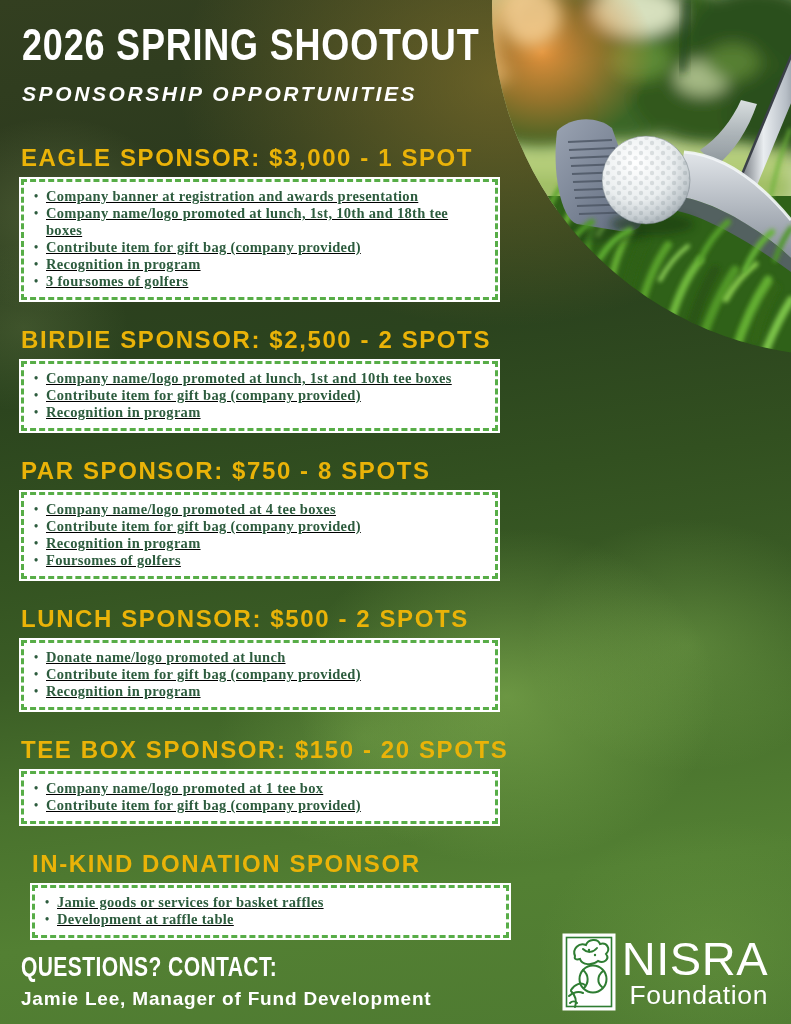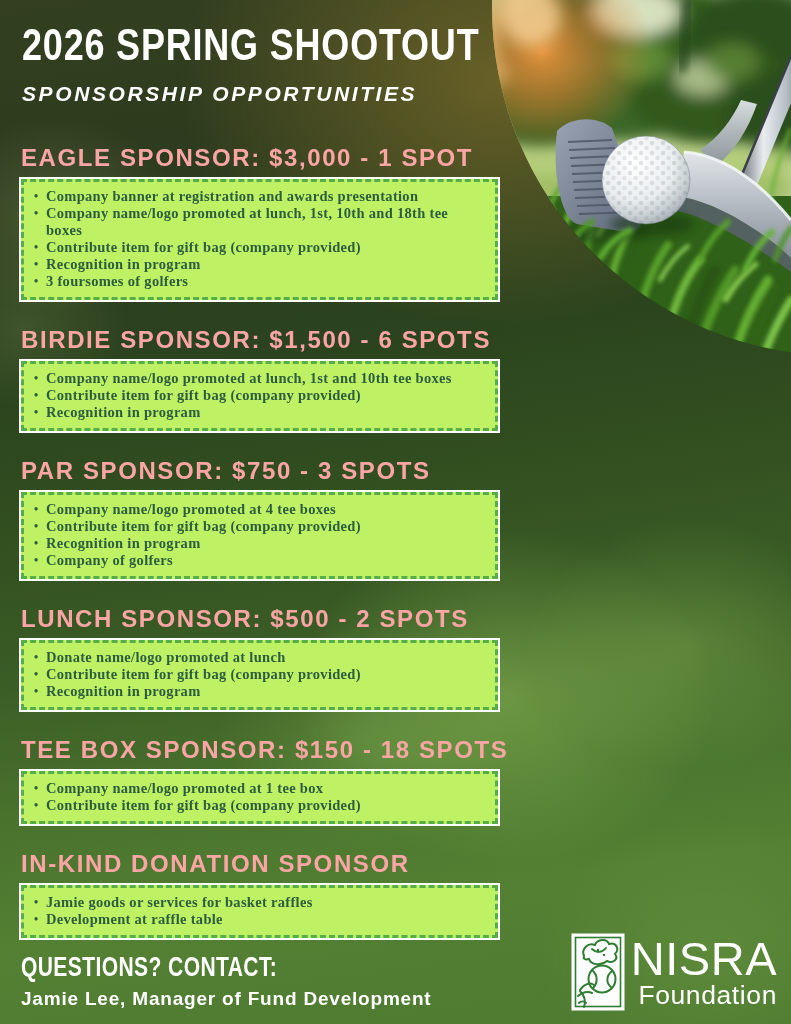--- a/index.html
+++ b/index.html
@@ -32,48 +32,49 @@
   .masthead h1{
     margin:0;font-size:45px;line-height:1;font-weight:bold;letter-spacing:1px;
     transform:scaleX(0.80);transform-origin:0 50%;white-space:nowrap;
   }
   .masthead .subtitle{
     margin-top:15px;font-size:21px;font-style:italic;font-weight:bold;
     letter-spacing:2.6px;white-space:nowrap;
   }
   .tiers{margin:38px 0 0 21px;width:510px;}
   .tier{margin-bottom:26px;}
-  .tier:last-child{margin-bottom:14px;}
+  .tier:last-child{margin-bottom:14px;margin-left:11px;}
   .tier h2{
-    margin:0 0 7px 0;color:#fca5a5;font-size:24px;font-weight:bold;
+    margin:0 0 7px 0;color:#eab308;font-size:24px;font-weight:bold;
     letter-spacing:1.6px;white-space:nowrap;
   }
   .benefit-box{
-    width:477px;box-sizing:border-box;background:#bef264;
+    width:477px;box-sizing:border-box;background:#ffffff;
     border:3px dashed #57ad47;box-shadow:0 0 0 2px #ffffff;
     padding:6px 10px 7px 9px;
+    text-decoration:underline;
   }
   .benefit-box ul{margin:0;padding:0;list-style:none;}
   .benefit-box li{
     font-family:"Liberation Serif",serif;font-weight:bold;
     font-size:14.5px;line-height:17px;color:#2d5c3e;letter-spacing:0.3px;
     padding-left:13px;position:relative;
   }
   .benefit-box li::before{
     content:"\2022";position:absolute;left:1px;top:0;font-size:12px;color:#2d5c3e;
   }
   .contact{margin:0 0 0 21px;color:#fff;}
   .contact h3{
     margin:0;font-size:27px;font-weight:bold;letter-spacing:0.5px;
     transform:scaleX(0.78);transform-origin:0 50%;white-space:nowrap;
   }
   .contact .name{margin-top:5px;font-size:19px;font-weight:bold;letter-spacing:0.8px;}
   
   .logo{
-    position:absolute;right:14px;bottom:13px;display:flex;align-items:center;color:#fff;
+    position:absolute;right:23px;bottom:13px;display:flex;align-items:center;color:#fff;
   }
   .logo .mark{width:54px;height:78px;flex:0 0 auto;}
   .logo .words{margin-left:6px;line-height:1;}
   .logo .org{font-size:47px;letter-spacing:0.5px;font-weight:normal;}
   .logo .suffix{font-size:26.5px;letter-spacing:0.6px;margin-top:0px;font-weight:normal;text-align:right;}
 </style>
 </head>
 <body>
 
 <div class="page">
@@ -223,55 +224,55 @@
               <li>Company banner at registration and awards presentation</li>
               <li>Company name/logo promoted at lunch, 1st, 10th and 18th tee boxes</li>
               <li>Contribute item for gift bag (company provided)</li>
               <li>Recognition in program</li>
               <li>3 foursomes of golfers</li>
             </ul>
     </div>
   </section>
 
   <section class="tier">
-    <h2>BIRDIE SPONSOR: $1,500 - 6 SPOTS</h2>
+    <h2>BIRDIE SPONSOR: $2,500 - 2 SPOTS</h2>
     <div class="benefit-box">
       <ul>
               <li>Company name/logo promoted at lunch, 1st and 10th tee boxes</li>
               <li>Contribute item for gift bag (company provided)</li>
               <li>Recognition in program</li>
             </ul>
     </div>
   </section>
 
   <section class="tier">
-    <h2>PAR SPONSOR: $750 - 3 SPOTS</h2>
+    <h2>PAR SPONSOR: $750 - 8 SPOTS</h2>
     <div class="benefit-box">
       <ul>
               <li>Company name/logo promoted at 4 tee boxes</li>
               <li>Contribute item for gift bag (company provided)</li>
               <li>Recognition in program</li>
-              <li>Company of golfers</li>
+              <li>Foursomes of golfers</li>
             </ul>
     </div>
   </section>
 
   <section class="tier">
     <h2>LUNCH SPONSOR: $500 - 2 SPOTS</h2>
     <div class="benefit-box">
       <ul>
               <li>Donate name/logo promoted at lunch</li>
               <li>Contribute item for gift bag (company provided)</li>
               <li>Recognition in program</li>
             </ul>
     </div>
   </section>
 
   <section class="tier">
-    <h2>TEE BOX SPONSOR: $150 - 18 SPOTS</h2>
+    <h2>TEE BOX SPONSOR: $150 - 20 SPOTS</h2>
     <div class="benefit-box">
       <ul>
               <li>Company name/logo promoted at 1 tee box</li>
               <li>Contribute item for gift bag (company provided)</li>
             </ul>
     </div>
   </section>
 
   <section class="tier">
     <h2>IN-KIND DONATION SPONSOR</h2>

